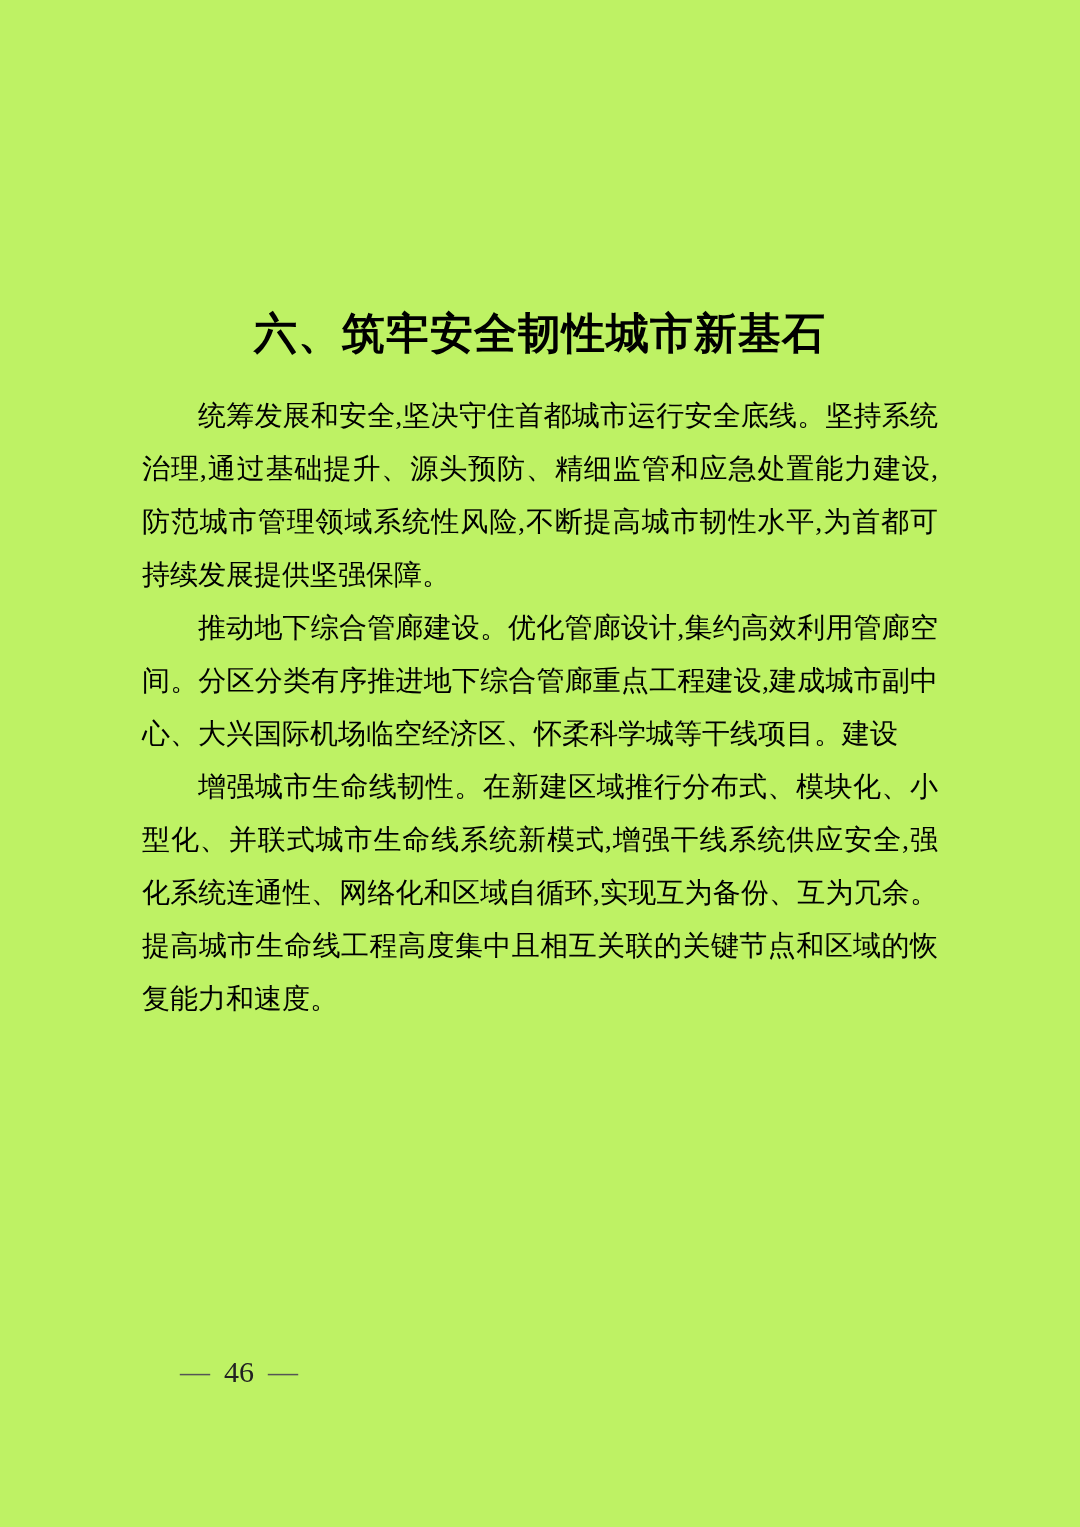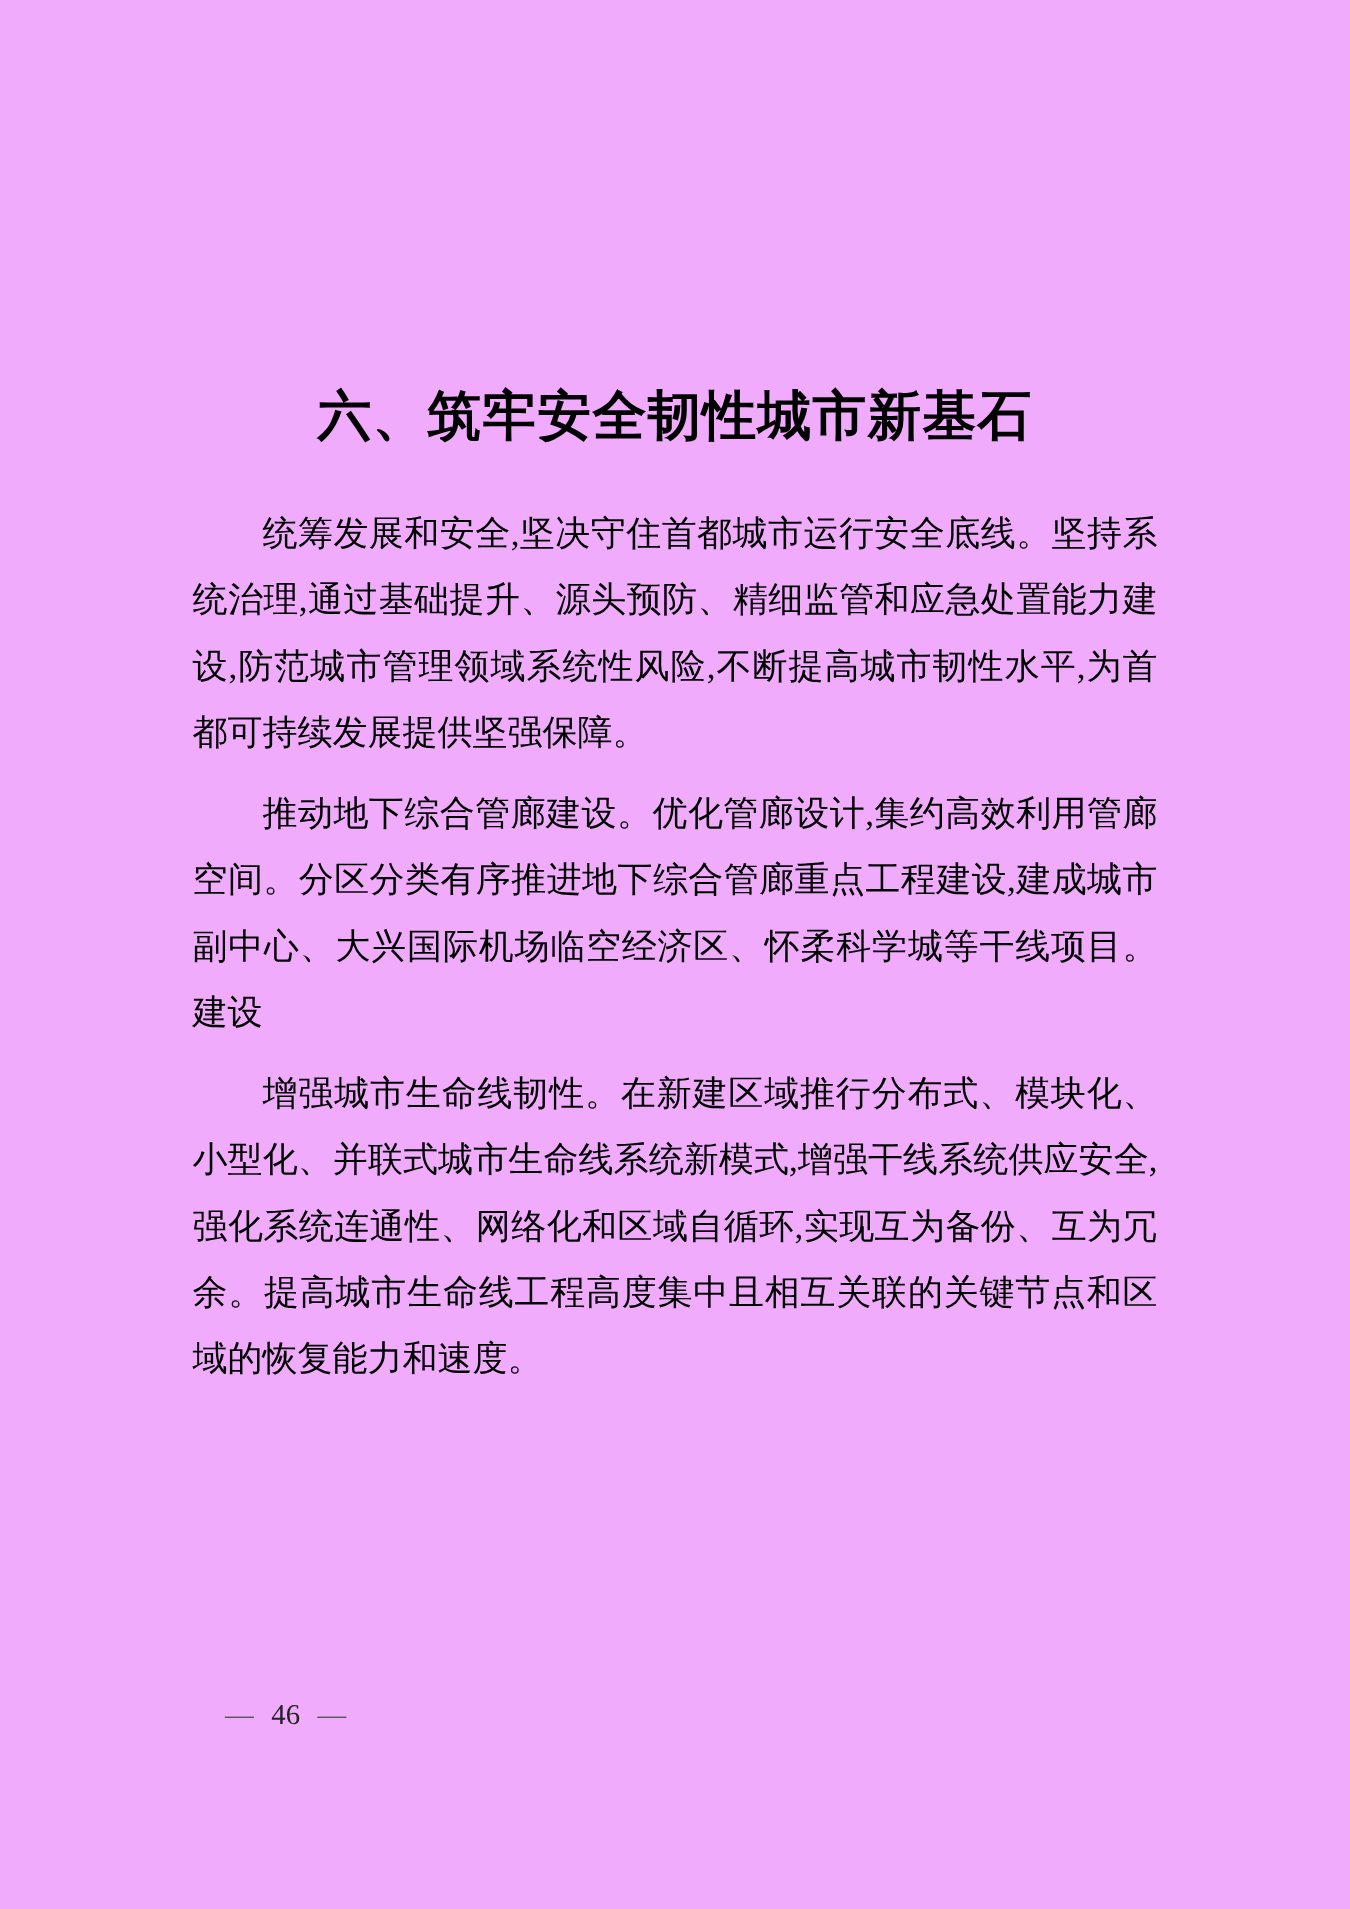--- a/index.html
+++ b/index.html
@@ -5,21 +5,21 @@
   html, body {
     margin: 0;
     padding: 0;
     background: #e8e8e8;
   }
   .page {
     position: relative;
     width: 1080px;
     height: 1527px;
     margin: 0 auto;
-    background: #f0abfc;
+    background: #bef264;
     overflow: hidden;
     font-family: "Liberation Serif", "DejaVu Serif", serif;
     color: #000000;
   }
   .doc-title {
     position: absolute;
     top: 276px;
     left: 0;
     width: 100%;
     text-align: center;
@@ -32,35 +32,35 @@
     position: absolute;
     top: 389px;
     left: 142px;
     width: 796px;
     font-size: 28px;
     line-height: 53px;
     text-align: justify;
     text-justify: inter-ideograph;
   }
   .doc-body p {
-    margin: 12px;
+    margin: 0;
     padding: 0;
     text-indent: 2em;
   }
   .section-heading {
     font-weight: bold;
   }
   .sub-heading {
     letter-spacing: 2px;
   }
   .page-footer {
     position: absolute;
     top: 1352px;
     left: 166px;
-    font-size: 23px;
+    font-size: 30px;
     line-height: 40px;
     white-space: pre;
     color: #222222;
   }
   .footer-dash {
     color: #555555;
     padding: 0 14px;
   }
 </style>
 </head>

